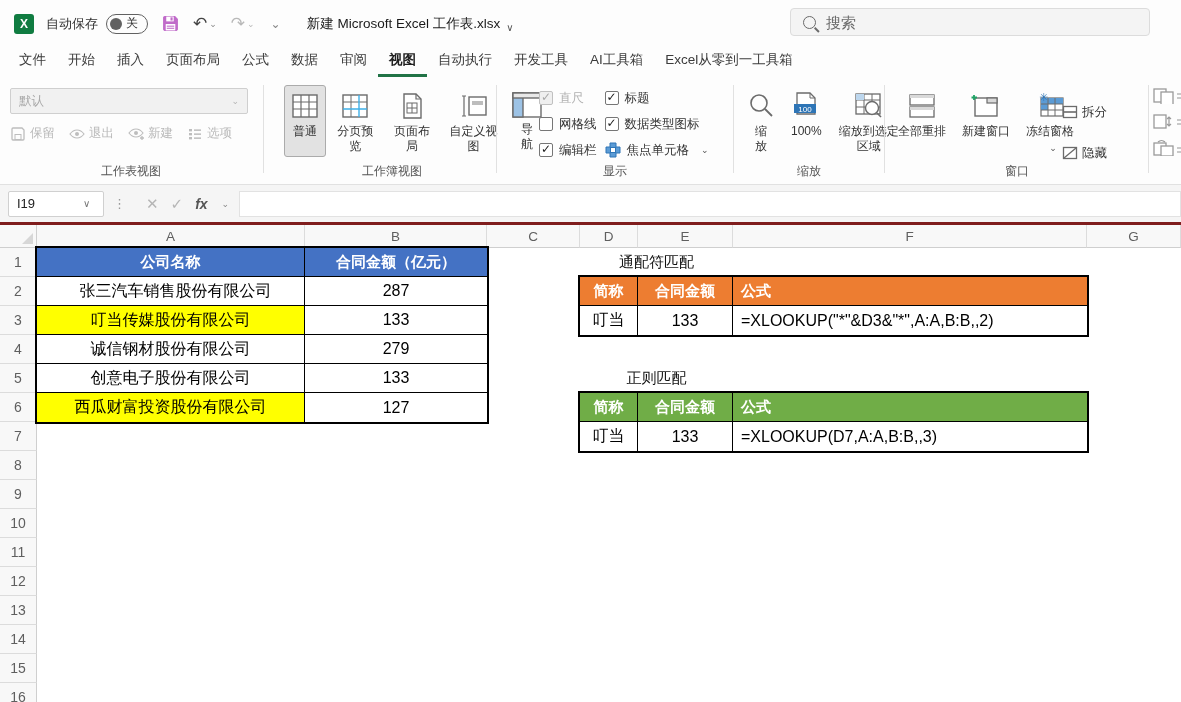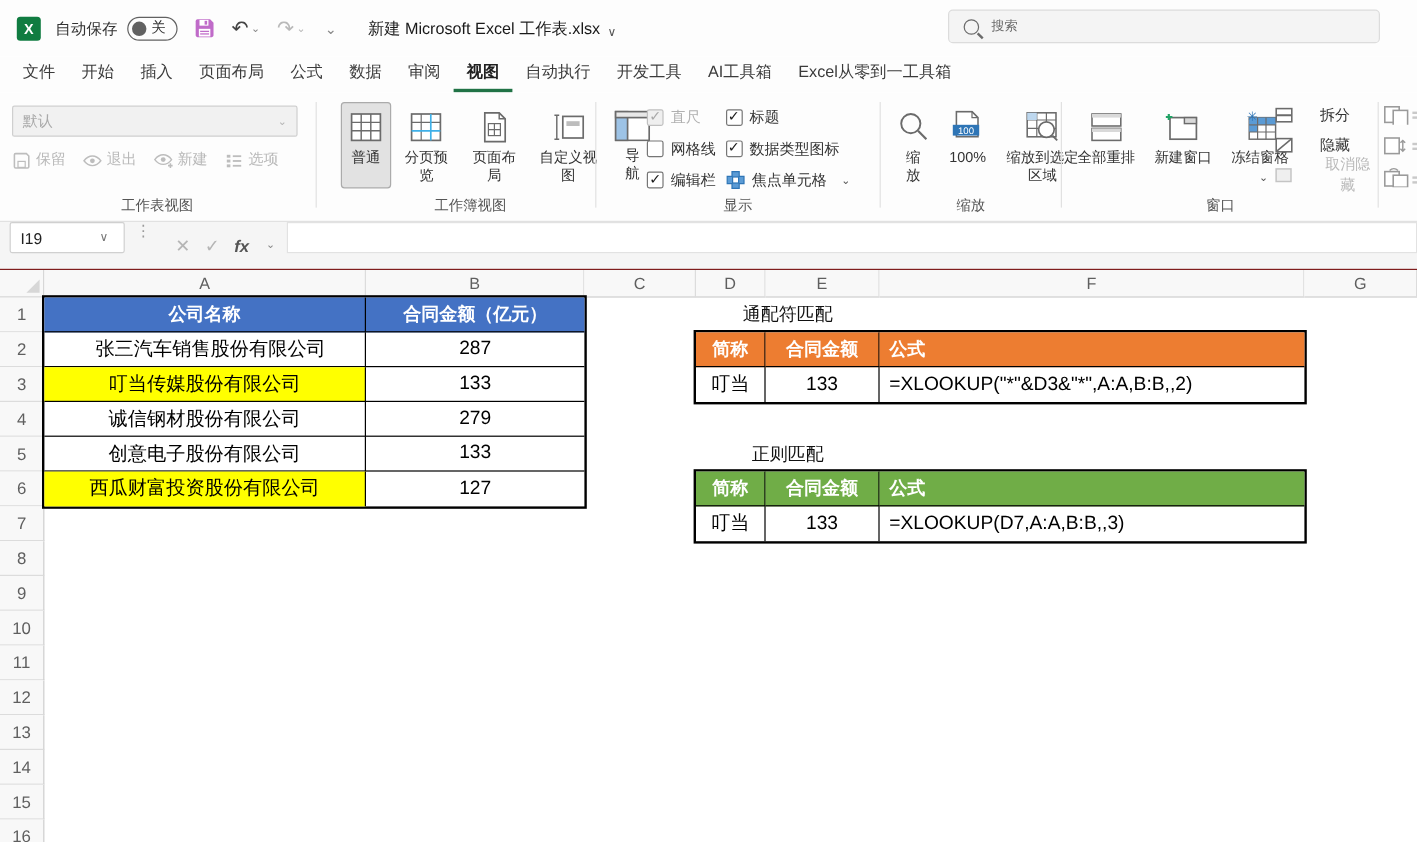--- a/index.html
+++ b/index.html
@@ -14,21 +14,21 @@
   .toggle { margin-left:8px; width:42px; height:20px; border:1px solid #616161; border-radius:10px; display:flex; align-items:center; padding:0 3px; }
   .toggle-knob { width:12px; height:12px; background:#616161; border-radius:50%; }
   .toggle-state { font-size:12px; color:#333; margin-left:4px; }
   .qat-btn { margin-left:14px; font-size:17px; color:#444; background:none; border:none; display:flex; align-items:center; cursor:pointer; }
   .qat-caret { font-size:9px; color:#888; margin-left:2px; }
   .disabled-ink { color:#b9b9b9 !important; }
   .save-glyph { width:17px; height:17px; }
   .doc-title { margin-left:26px; font-size:13.5px; color:#1a1a1a; display:flex; align-items:flex-end; }
   .doc-title .caret { font-size:10px; color:#555; margin-left:6px; }
   .searchbox { position:absolute; left:790px; top:8px; width:360px; height:28px; background:#f4f4f4; border:1px solid #dcdcdc; border-radius:4px; display:flex; align-items:center; padding-left:12px; }
-  .searchbox input { border:none; background:transparent; outline:none; font-size:11px; color:#333; margin-left:10px; width:300px; font-family:inherit; }
+  .searchbox input { border:none; background:transparent; outline:none; font-size:15px; color:#333; margin-left:10px; width:300px; font-family:inherit; }
   .searchbox input::placeholder { color:#6a6a6a; }
   .mag { width:13px; height:13px; border:1.5px solid #6a6a6a; border-radius:50%; position:relative; }
   .mag::after { content:""; position:absolute; width:6px; height:1.5px; background:#6a6a6a; transform:rotate(45deg); left:10px; top:12px; }
 
   
   #tabsrow { position:absolute; left:0; top:47px; width:1181px; height:30px; background:#fdfdfd; display:flex; align-items:flex-end; padding-left:8px; }
   .tab { font-size:13.5px; color:#3b3b3b; padding:6px 11px 8px; cursor:pointer; white-space:nowrap; }
   .tab.active { color:#202020; font-weight:bold; border-bottom:3px solid #217346; padding-bottom:5px; }
 
   
@@ -60,27 +60,27 @@
   .cbox.disabled::after { color:#a8a8a8; }
   .cb-label { font-size:12.5px; color:#333; white-space:nowrap; }
   .cb-label.dis { color:#b0b0b0; }
   .focus-row { display:flex; align-items:center; gap:6px; height:22px; }
   .ddc { font-size:9px; color:#555; margin-left:6px; }
 
   
   .zm-row { position:absolute; left:4px; top:8px; display:flex; gap:2px; }
   .win-row { position:absolute; left:4px; top:8px; display:flex; gap:2px; }
   .smallcol { position:absolute; display:flex; flex-direction:column; gap:3px; }
-  .smallbtn { display:flex; align-items:center; gap:22px; font-size:12.5px; color:#333; background:none; border:none; height:22px; font-family:inherit; }
+  .smallbtn { display:flex; align-items:center; gap:4px; font-size:12.5px; color:#333; background:none; border:none; height:22px; font-family:inherit;margin-top:16px; }
   .smallbtn.dis { color:#b9b9b9; }
   .edgeicons { position:absolute; left:1153px; top:10px; display:flex; flex-direction:column; gap:9px; }
   .edgeicon { width:34px; height:17px; }
 
   
-  #fbar { position:absolute; left:0; top:185px; width:1181px; height:40px; background:#f5f5f5; border-bottom:1px solid #7f1d1d; display:flex; }
+  #fbar { position:absolute; left:0; top:185px; width:1181px; height:40px; background:#f5f5f5; border-bottom:3px solid #7f1d1d; display:flex; align-items:center; }
   .namebox { position:relative; margin-left:8px; width:96px; height:26px; background:#fff; border:1px solid #d0d0d0; border-radius:2px; display:flex; align-items:center; }
   .namebox input { border:none; outline:none; width:62px; margin-left:8px; font-size:13px; color:#222; font-family:inherit; background:transparent; }
   .namebox .caret { font-size:10px; color:#777; margin-left:4px; }
   .fdots { color:#9a9a9a; font-size:13px; margin:0 9px; letter-spacing:1px; }
   .fbtns { display:flex; align-items:center; gap:12px; padding:0 10px; }
   .fbtn { background:none; border:none; font-size:15px; color:#b5b5b5; font-family:inherit; }
   .fx { font-style:italic; font-weight:bold; font-size:14px; color:#555; }
   .finput { flex:1; height:26px; background:#fff; border:1px solid #e2e2e2; margin-right:0; }
 
   

